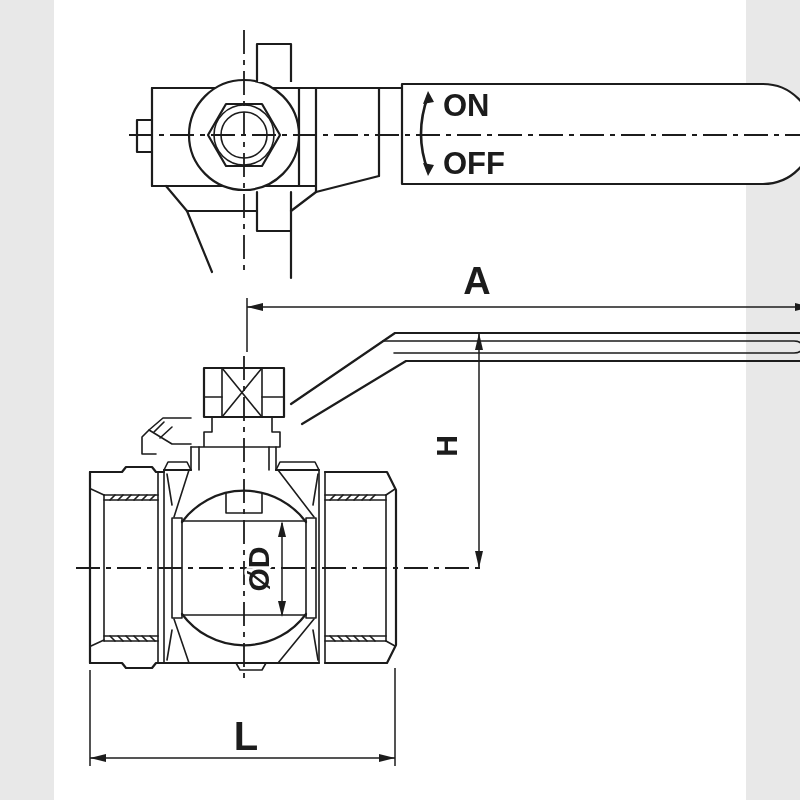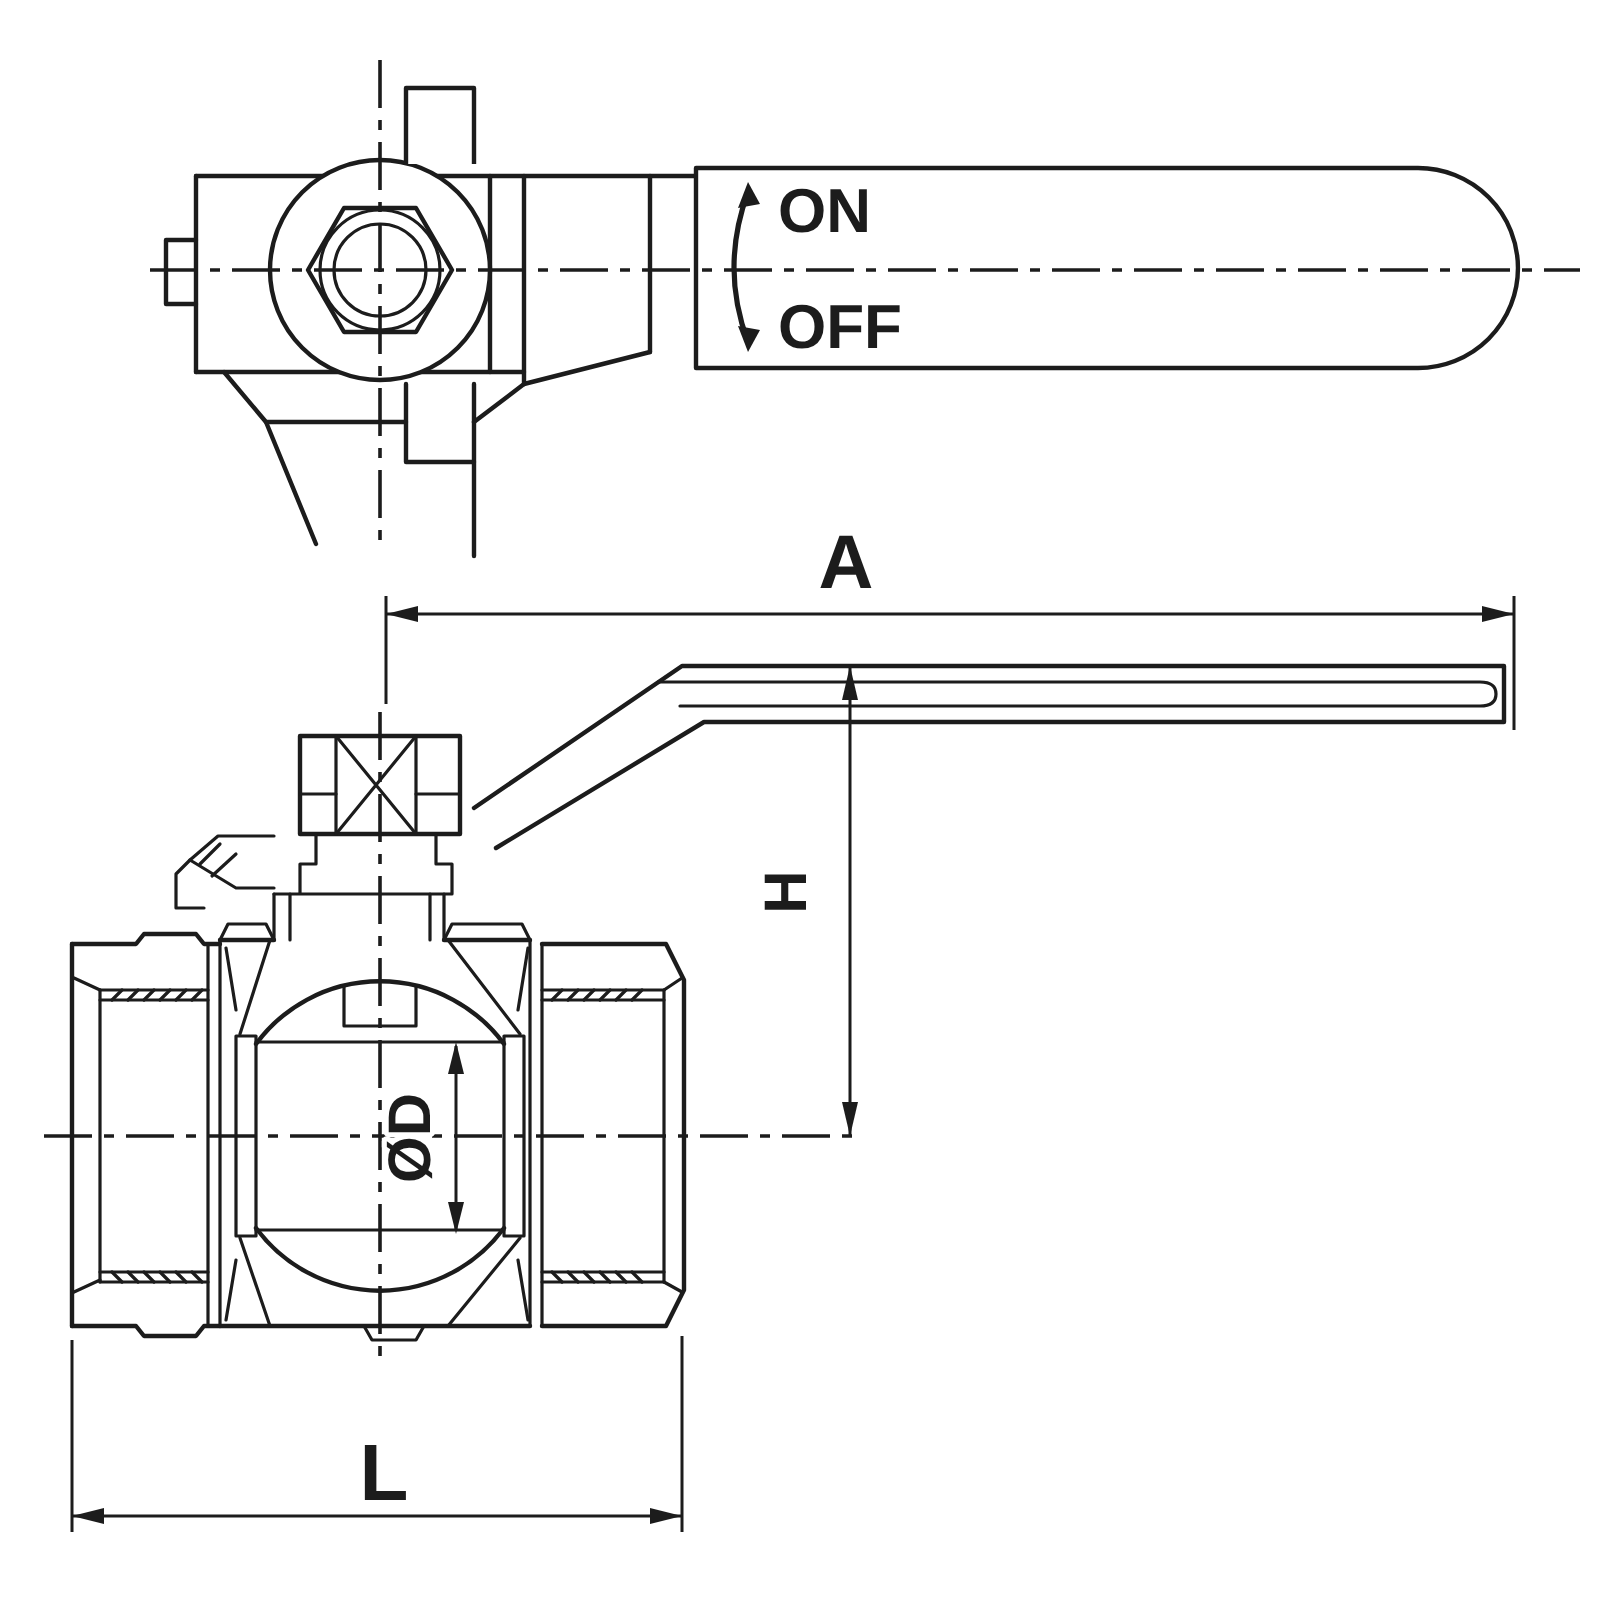--- a/index.html
+++ b/index.html
@@ -1,17 +1,17 @@
 <!DOCTYPE html>
 <html style="--line: #1c1c1c; --bg: #ffffff;"><head>
 <meta charset="utf-8">
 <style>
   html,body{margin:0;padding:0;background:#e8e8e8;}
   .sheet{
-    width:800px;height:800px;margin:0 auto;position:relative;
+    width:692px;height:800px;margin:0 auto;position:relative;
     background:var(--bg,#ffffff);
     font-family:"Liberation Sans","DejaVu Sans",sans-serif;
   }
   svg{display:block}
   
   .o{fill:none;stroke:var(--line,#1c1c1c);stroke-width:2.2;stroke-linecap:round;stroke-linejoin:round}
   
   .o2{fill:none;stroke:var(--line,#1c1c1c);stroke-width:1.6;stroke-linecap:round;stroke-linejoin:round}
   
   .wf{fill:#ffffff;stroke:var(--line,#1c1c1c);stroke-width:2.2;stroke-linejoin:round}

